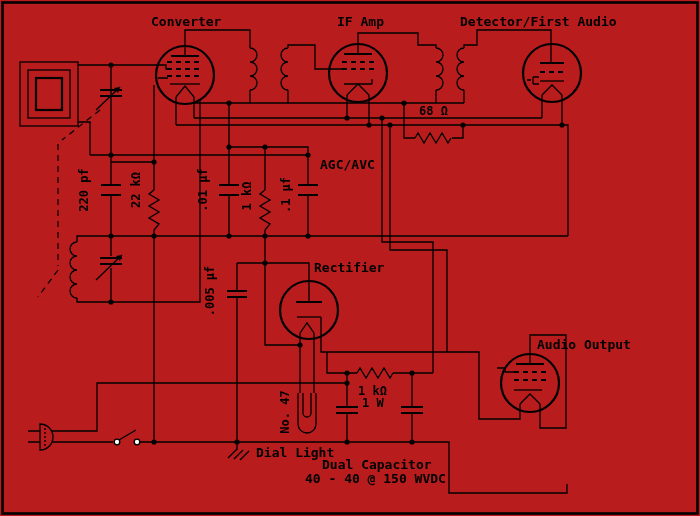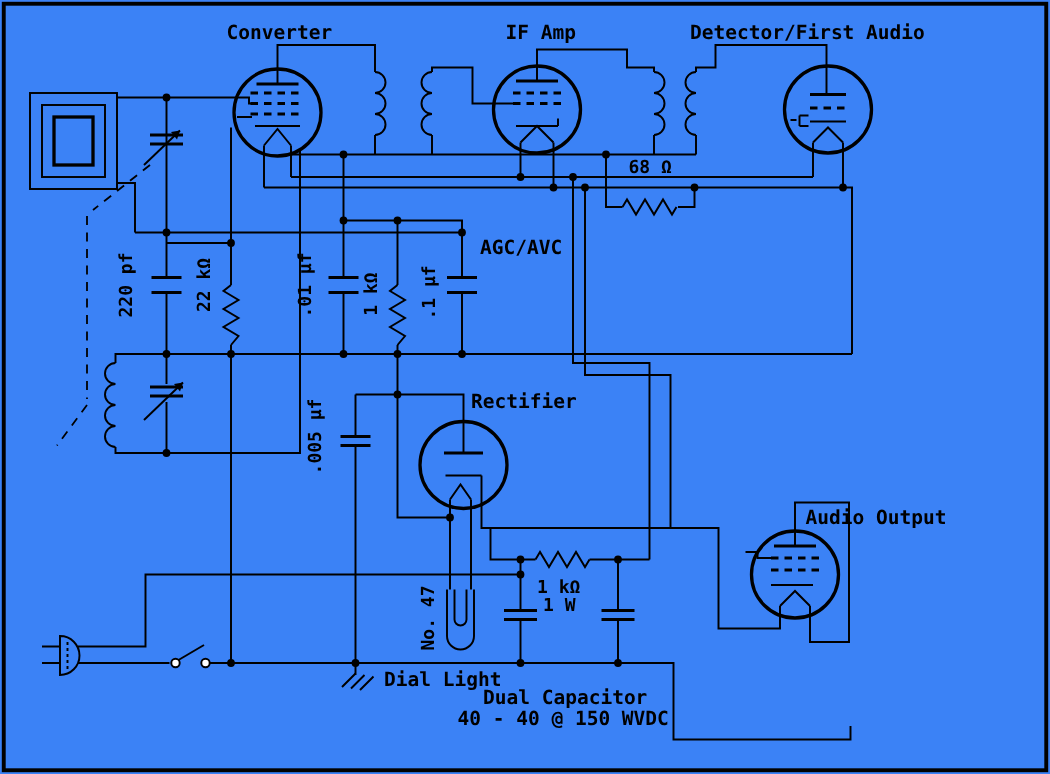--- a/index.html
+++ b/index.html
@@ -1,16 +1,16 @@
 <!DOCTYPE html>
 <html><head>
 <meta charset="utf-8">
 <style>
   html,body{margin:0;padding:0;background:#fff;}
-  .page{width:700px;height:516px;position:relative;background:#3b82f6;overflow:hidden;}
+  .page{width:700px;height:516px;position:relative;background:#b91c1c;overflow:hidden;}
   svg{display:block;}
   svg text{font-family:"DejaVu Sans Mono","Liberation Mono",monospace;font-weight:bold;fill:#000;}
   .lbl{font-size:13px;}
   .val{font-size:12px;}
   .wire{stroke:#000;stroke-width:1.3;fill:none;}
   .thick{stroke:#000;stroke-width:2.2;fill:none;}
   .plate{stroke:#000;stroke-width:2;fill:none;}
   .dash{stroke:#000;stroke-width:2;fill:none;stroke-dasharray:5 4;}
   .gang{stroke:#000;stroke-width:1.2;fill:none;stroke-dasharray:6 5;}
   .dot{fill:#000;stroke:none;}

